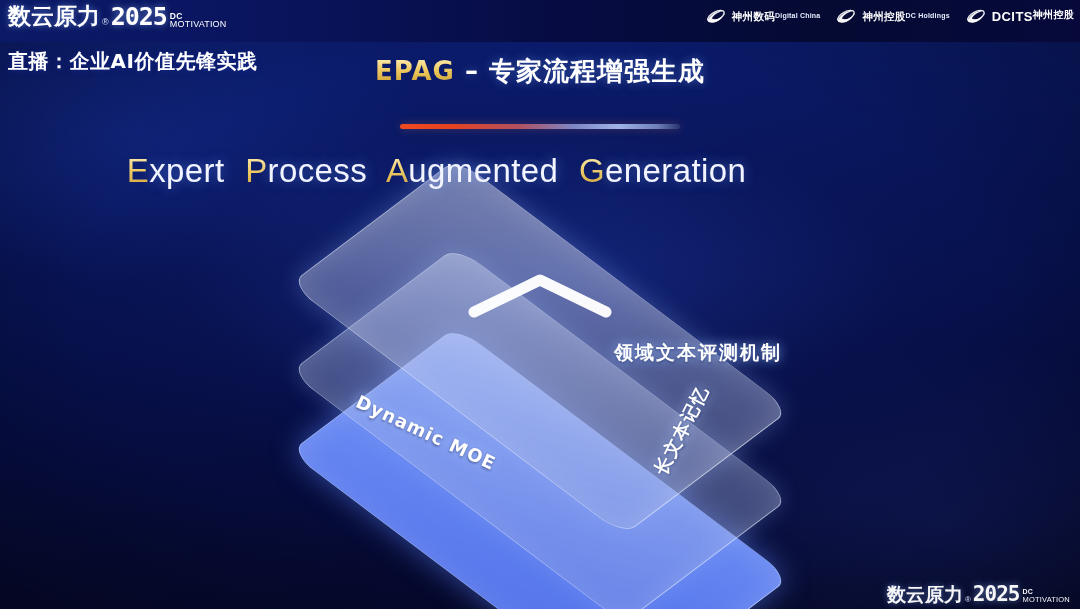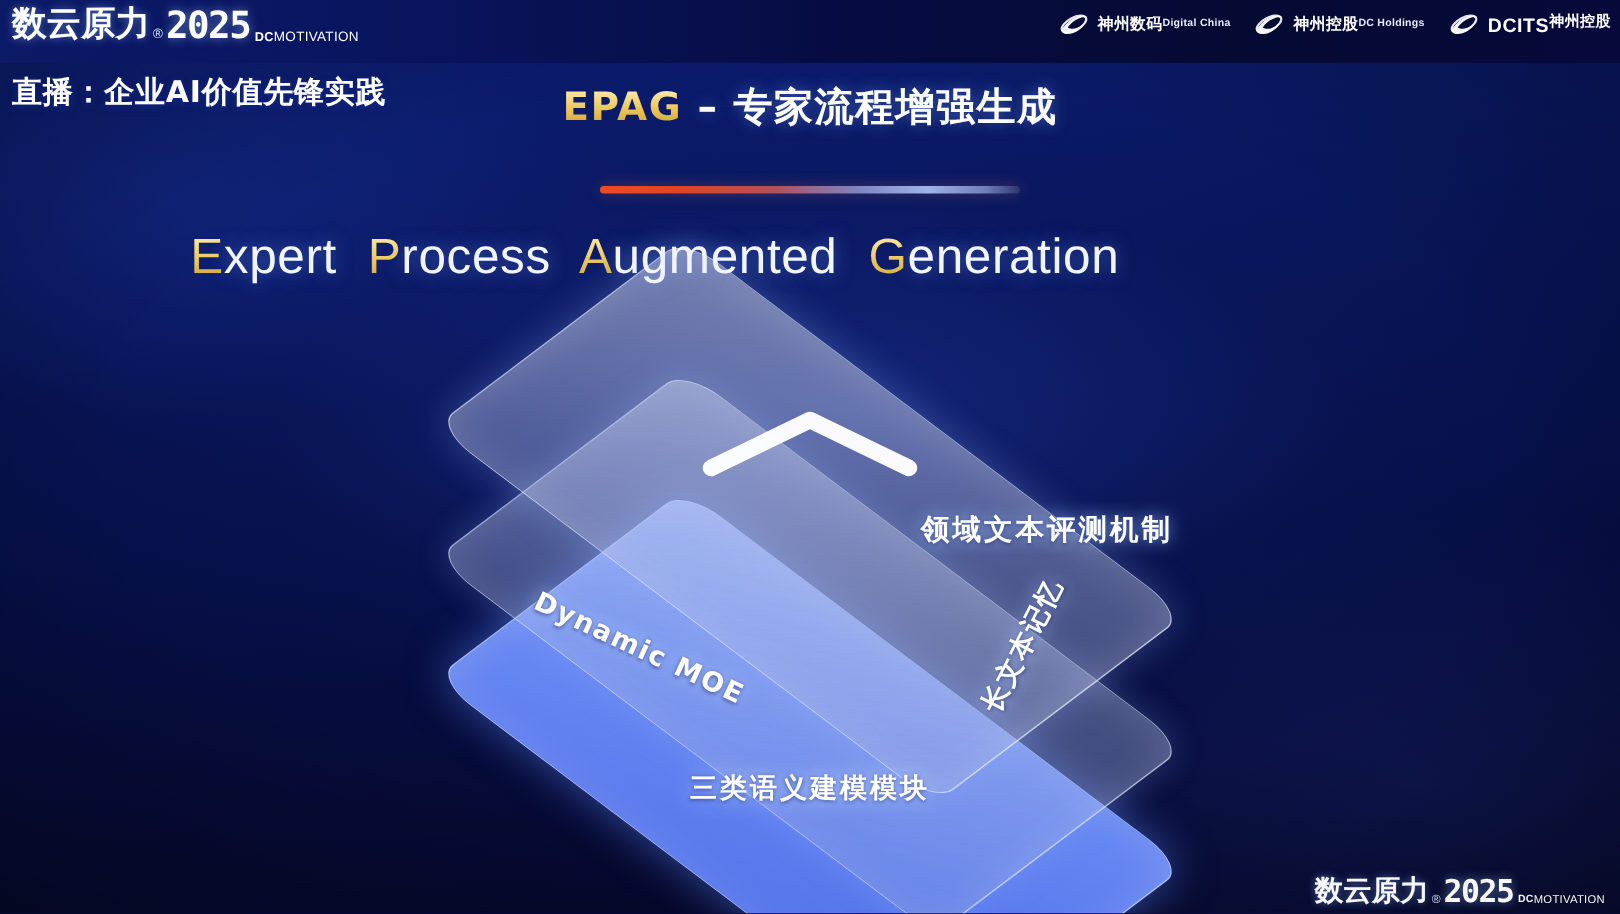--- a/index.html
+++ b/index.html
@@ -43,21 +43,21 @@
     font-size:23px; line-height:25px;
     text-shadow:0 0 6px rgba(140,180,255,0.55);
   }
   .logo-reg{ color:#dfe8ff; font-size:9px; line-height:14px; }
   .logo-2025{
     font-family:"DejaVu Sans Mono", monospace;
     font-weight:bold; color:#ffffff; font-size:25px; line-height:25px;
     letter-spacing:-1px; text-shadow:0 0 7px rgba(150,190,255,0.6);
   }
   .logo-dc{
-    display:flex; flex-direction:row; justify-content:flex-end;
+    display:flex; flex-direction:column; justify-content:flex-end;
     line-height:8px; margin-left:1px; padding-bottom:1px;
   }
   .logo-dc b{ font-size:8.5px; color:#fff; letter-spacing:0.2px; }
   .logo-dc span{ font-size:9px; color:#fff; letter-spacing:0.2px; }
 
   #subtitle-live{
     position:absolute; left:8px; top:48px; z-index:8;
     font-family:"DejaVu Sans", sans-serif;
     font-weight:bold; font-size:20px; color:#ffffff;
     letter-spacing:0.5px;
@@ -293,21 +293,20 @@
 
     <span id="chevron">
       <svg viewBox="0 0 160 52" width="160" height="52">
         <path d="M14 44 L80 12 L146 44" fill="none" stroke="#ffffff" stroke-width="11" stroke-linecap="round" stroke-linejoin="round" opacity="0.97"></path>
       </svg>
     </span>
 
     <div class="lbl" id="lbl-top">领域文本评测机制</div>
     <div class="lbl" id="lbl-mid-left">Dynamic MOE</div>
     <div class="lbl" id="lbl-mid-right">长文本记忆</div>
-    <div class="lbl" id="lbl-bottom">三类语义建模模块</div>
 
   </div>
 
   <div id="brand-br">
     <span class="logo-cn">数云原力</span>
     <span class="logo-reg">®</span>
     <span class="logo-2025">2025</span>
     <span class="logo-dc">
       <b>DC</b>
       <span>MOTIVATION</span>

